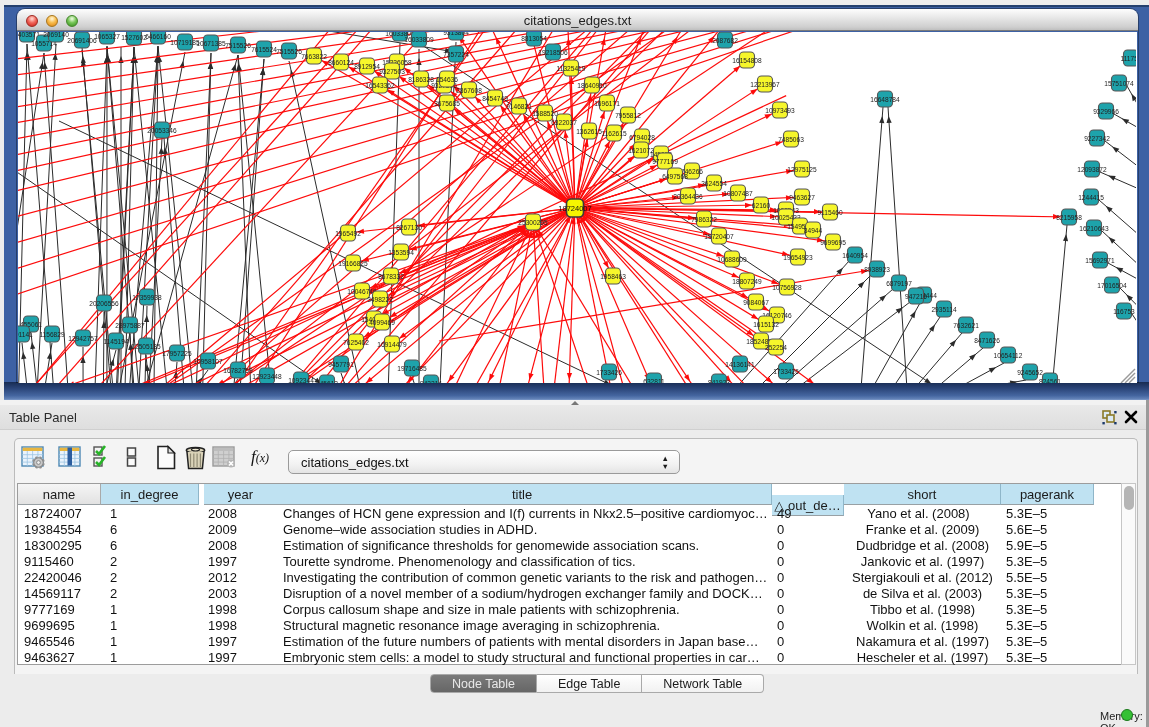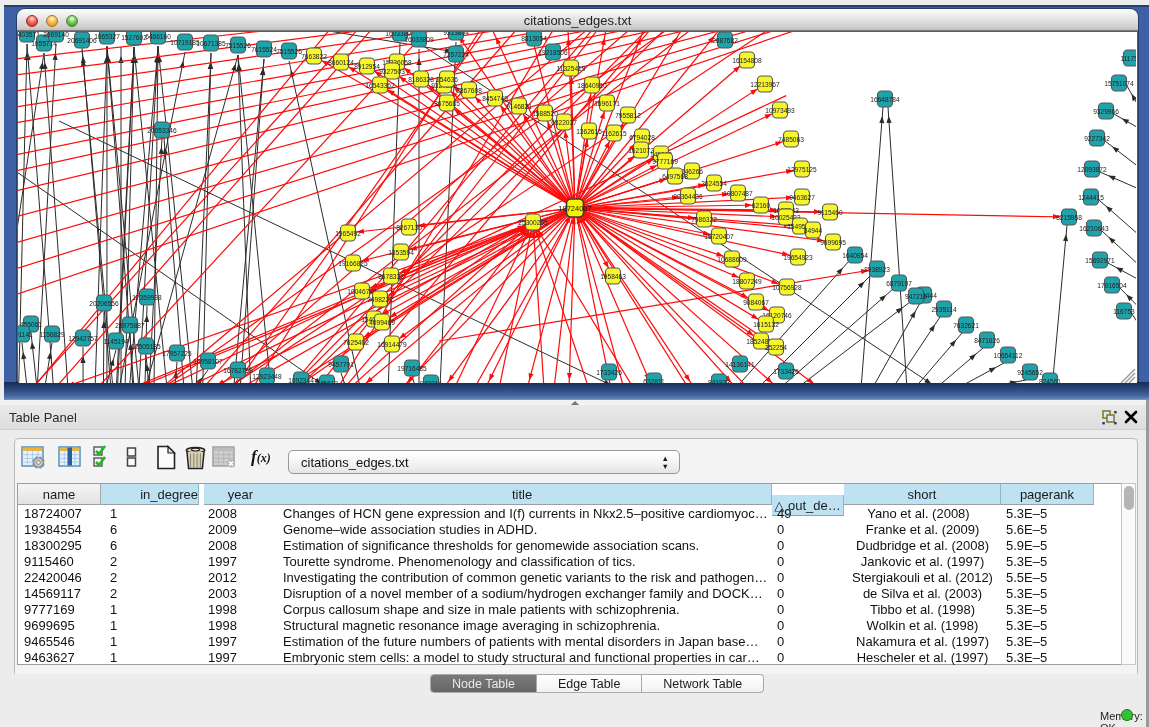--- a/index.html
+++ b/index.html
@@ -834,30 +834,30 @@
           <rect x="1.7" y="2.7" width="19.6" height="3.3" fill="#bdbdbd"></rect>
           <line x1="1" y1="9.7" x2="22" y2="9.7" stroke="#b0b0b0" stroke-width="0.8"></line>
           <line x1="1" y1="13.4" x2="22" y2="13.4" stroke="#b0b0b0" stroke-width="0.8"></line>
           <line x1="1" y1="17.1" x2="22" y2="17.1" stroke="#b0b0b0" stroke-width="0.8"></line>
           <line x1="6.3" y1="6" x2="6.3" y2="21" stroke="#b0b0b0" stroke-width="0.8"></line>
           <line x1="11.6" y1="6" x2="11.6" y2="21" stroke="#b0b0b0" stroke-width="0.8"></line>
           <line x1="16.9" y1="6" x2="16.9" y2="21" stroke="#b0b0b0" stroke-width="0.8"></line>
           <circle cx="19" cy="18.5" r="4" fill="#b5b5b5"></circle>
           <path d="M17 16.5 L21 20.5 M21 16.5 L17 20.5" stroke="#fff" stroke-width="1.7"></path>
         </svg>
-        <div class="ticon" style="left:236px;top:8px;font-family:'Liberation Serif',serif;font-style:italic;font-weight:bold;font-size:17px;color:#111;">f<span style="font-size:12px;">(x)</span></div>
+        <div class="ticon" style="left:236px;top:8px;font-family:'Liberation Serif',serif;font-style:italic;font-weight:normal;font-size:17px;color:#111;">f<span style="font-size:12px;">(x)</span></div>
       <div id="combo">
           <span class="ct">citations_edges.txt</span>
           <span class="arr">▲<br>▼</span>
         </div>
     </div>
     <div id="tbl">
         <div class="hrow">
           <div class="hc gray" style="left:0px;width:83px;">name</div>
-          <div class="hc" style="left:83px;width:98px;text-align:right;">in_degree</div>
+          <div class="hc" style="left:83px;width:98px;">in_degree</div>
           <div class="hc" style="left:186px;width:74px;">year</div>
           <div class="hc" style="left:255px;width:499px;">title</div>
           <div class="hc" style="left:754px;width:72px;margin-top:11px;">△ out_de…</div>
           <div class="hc" style="left:826px;width:157px;">short</div>
           <div class="hc" style="left:983px;width:93px;">pagerank</div>
         </div>
         <div class="drow" style="top:22px;">
           <div class="dc" style="left:6px;width:77px;">18724007</div>
           <div class="dc" style="left:92px;width:89px;">1</div>
           <div class="dc" style="left:190px;width:65px;">2008</div>

